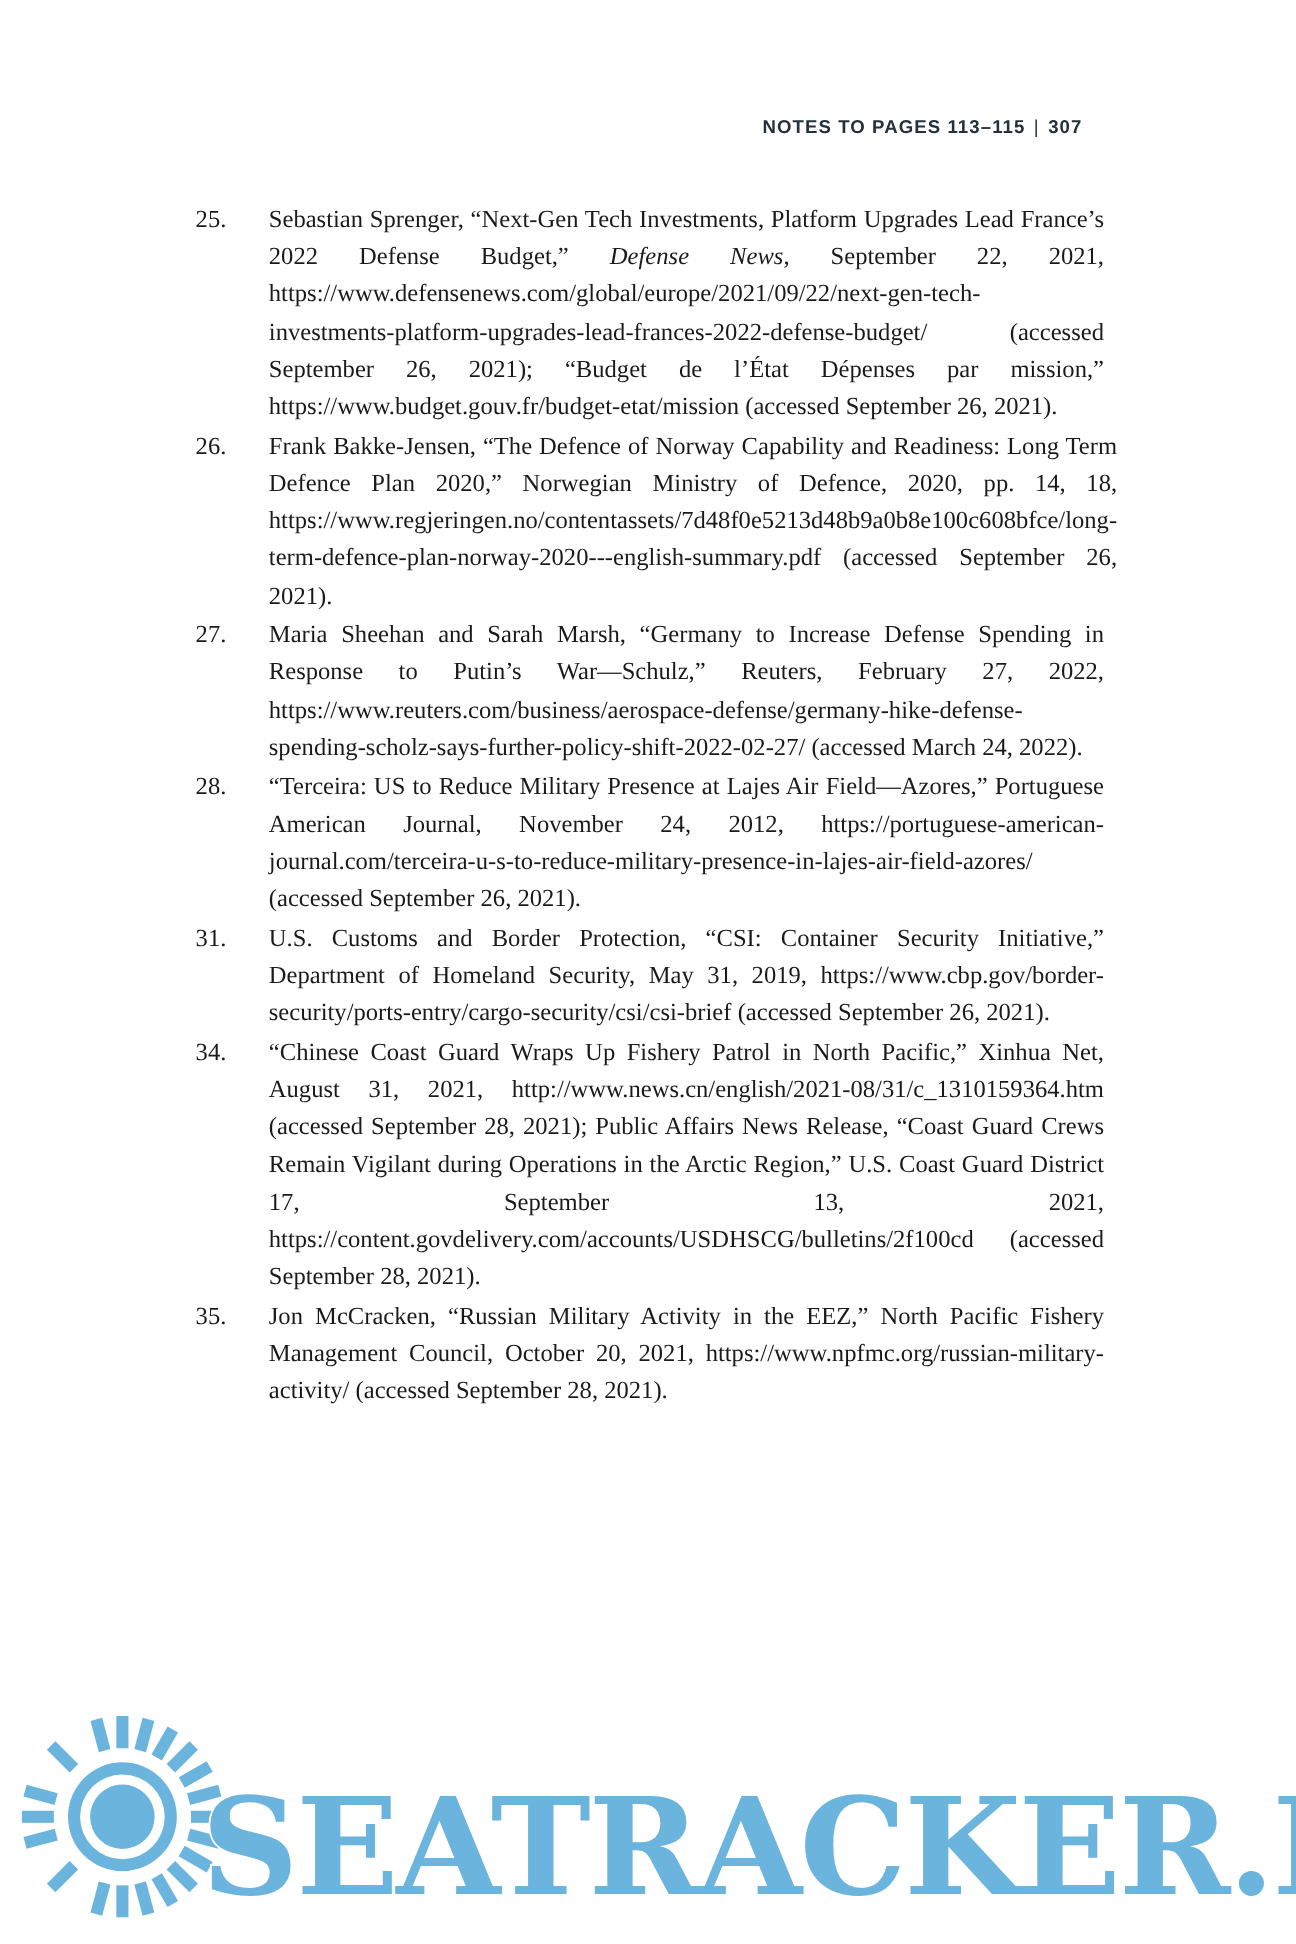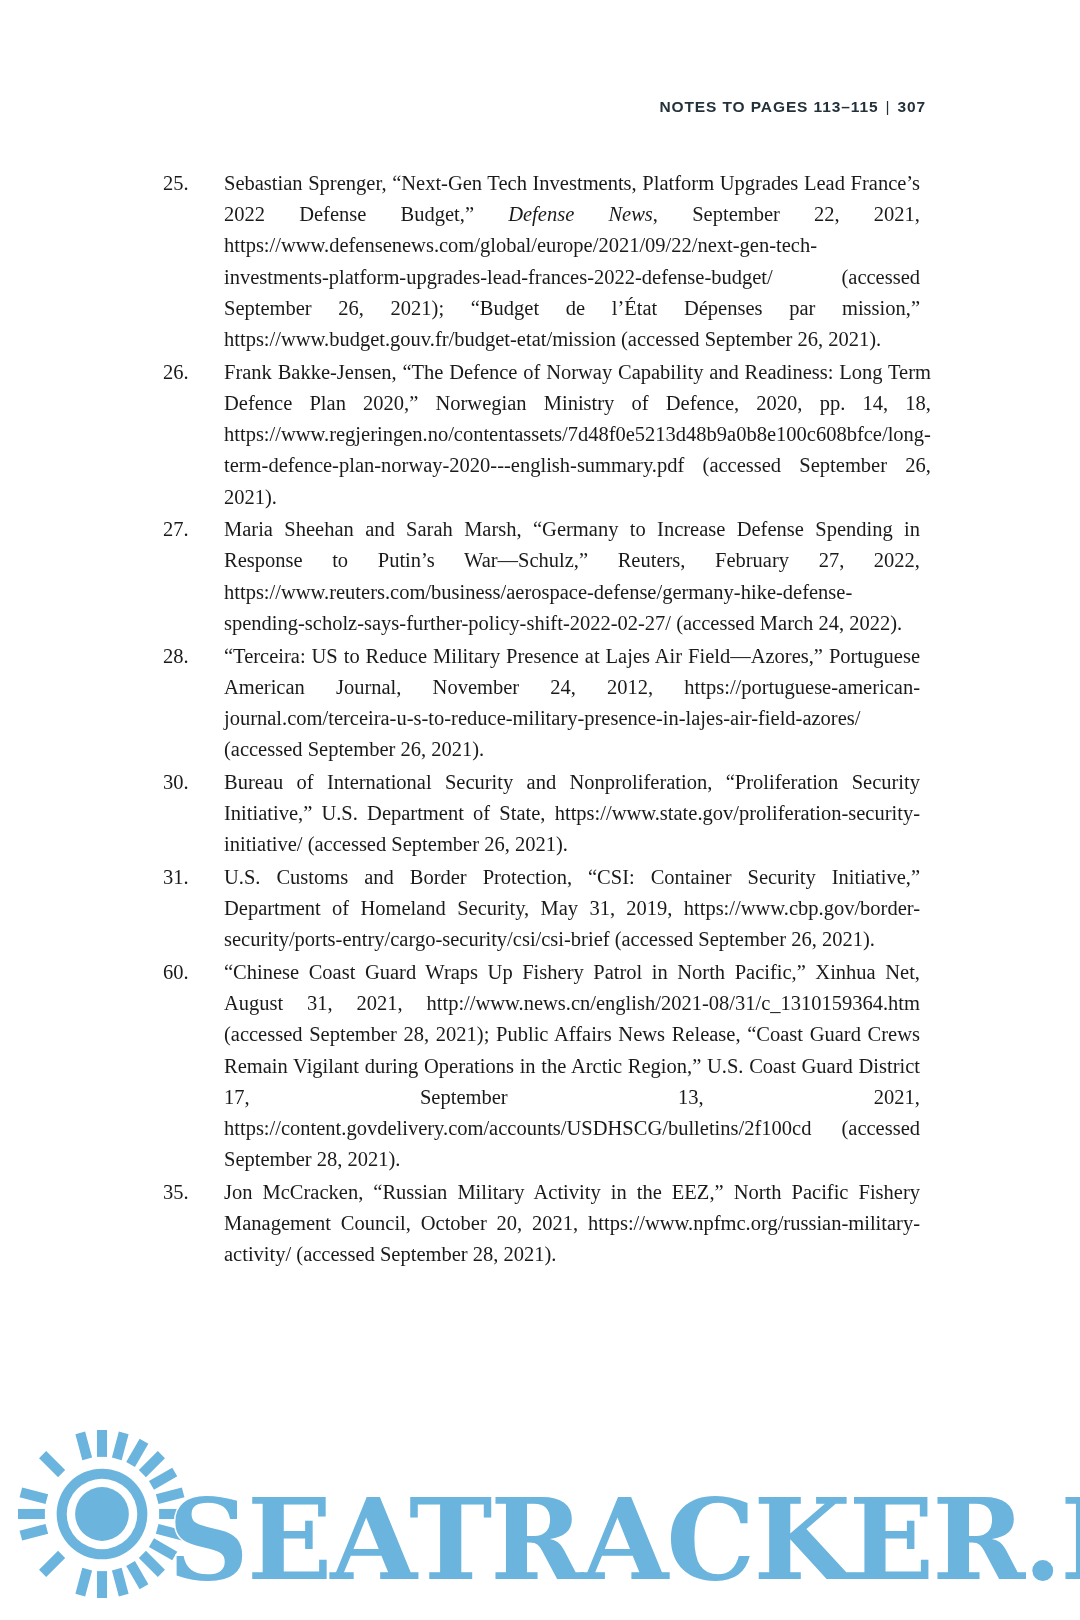--- a/index.html
+++ b/index.html
@@ -15,21 +15,21 @@
     position: relative;
     overflow: hidden;
   }
   .page {
     position: absolute;
     inset: 0;
   }
   .running-head {
     position: absolute;
     top: 98px;
-    right: 154px;
+    right: 178px;
     font-family: "Liberation Sans", sans-serif;
     font-size: 15.5px;
     letter-spacing: 0.9px;
     font-weight: 700;
     color: #23313b;
     white-space: nowrap;
   }
   .running-head .sep {
     padding: 0 7px;
     font-weight: 400;
@@ -116,29 +116,25 @@
       </div>
       <div class="note">
         <div class="note-num">27.</div>
         <div class="note-text">Maria Sheehan and Sarah Marsh, “Germany to Increase Defense Spending in Response to Putin’s War—Schulz,” Reuters, February 27, 2022, https://www.reuters.com/business/aerospace-defense/germany-hike-defense-spending-scholz-says-further-policy-shift-2022-02-27/ (accessed March 24, 2022).</div>
       </div>
       <div class="note">
         <div class="note-num">28.</div>
         <div class="note-text">“Terceira: US to Reduce Military Presence at Lajes Air Field—Azores,” Portuguese American Journal, November 24, 2012, https://portuguese-american-journal.com/terceira-u-s-to-reduce-military-presence-in-lajes-air-field-azores/ (accessed September 26, 2021).</div>
       </div>
       <div class="note">
-        <div class="note-num">30.</div>
-        <div class="note-text">Bureau of International Security and Nonproliferation, “Proliferation Security Initiative,” U.S. Department of State, https://www.state.gov/proliferation-security-initiative/ (accessed September 26, 2021).</div>
-      </div>
-      <div class="note">
         <div class="note-num">31.</div>
         <div class="note-text">U.S. Customs and Border Protection, “CSI: Container Security Initiative,” Department of Homeland Security, May 31, 2019, https://www.cbp.gov/border-security/ports-entry/cargo-security/csi/csi-brief (accessed September 26, 2021).</div>
       </div>
       <div class="note">
-        <div class="note-num">60.</div>
+        <div class="note-num">34.</div>
         <div class="note-text">“Chinese Coast Guard Wraps Up Fishery Patrol in North Pacific,” Xinhua Net, August 31, 2021, http://www.news.cn/english/2021-08/31/c_1310159364.htm (accessed September 28, 2021); Public Affairs News Release, “Coast Guard Crews Remain Vigilant during Operations in the Arctic Region,” U.S. Coast Guard District 17, September 13, 2021, https://content.govdelivery.com/accounts/USDHSCG/bulletins/2f100cd (accessed September 28, 2021).</div>
       </div>
       <div class="note">
         <div class="note-num">35.</div>
         <div class="note-text">Jon McCracken, “Russian Military Activity in the EEZ,” North Pacific Fishery Management Council, October 20, 2021, https://www.npfmc.org/russian-military-activity/ (accessed September 28, 2021).</div>
       </div>
     </div>
 
   <div class="watermark">
     <svg class="wm-sun" viewBox="0 0 100 100">

